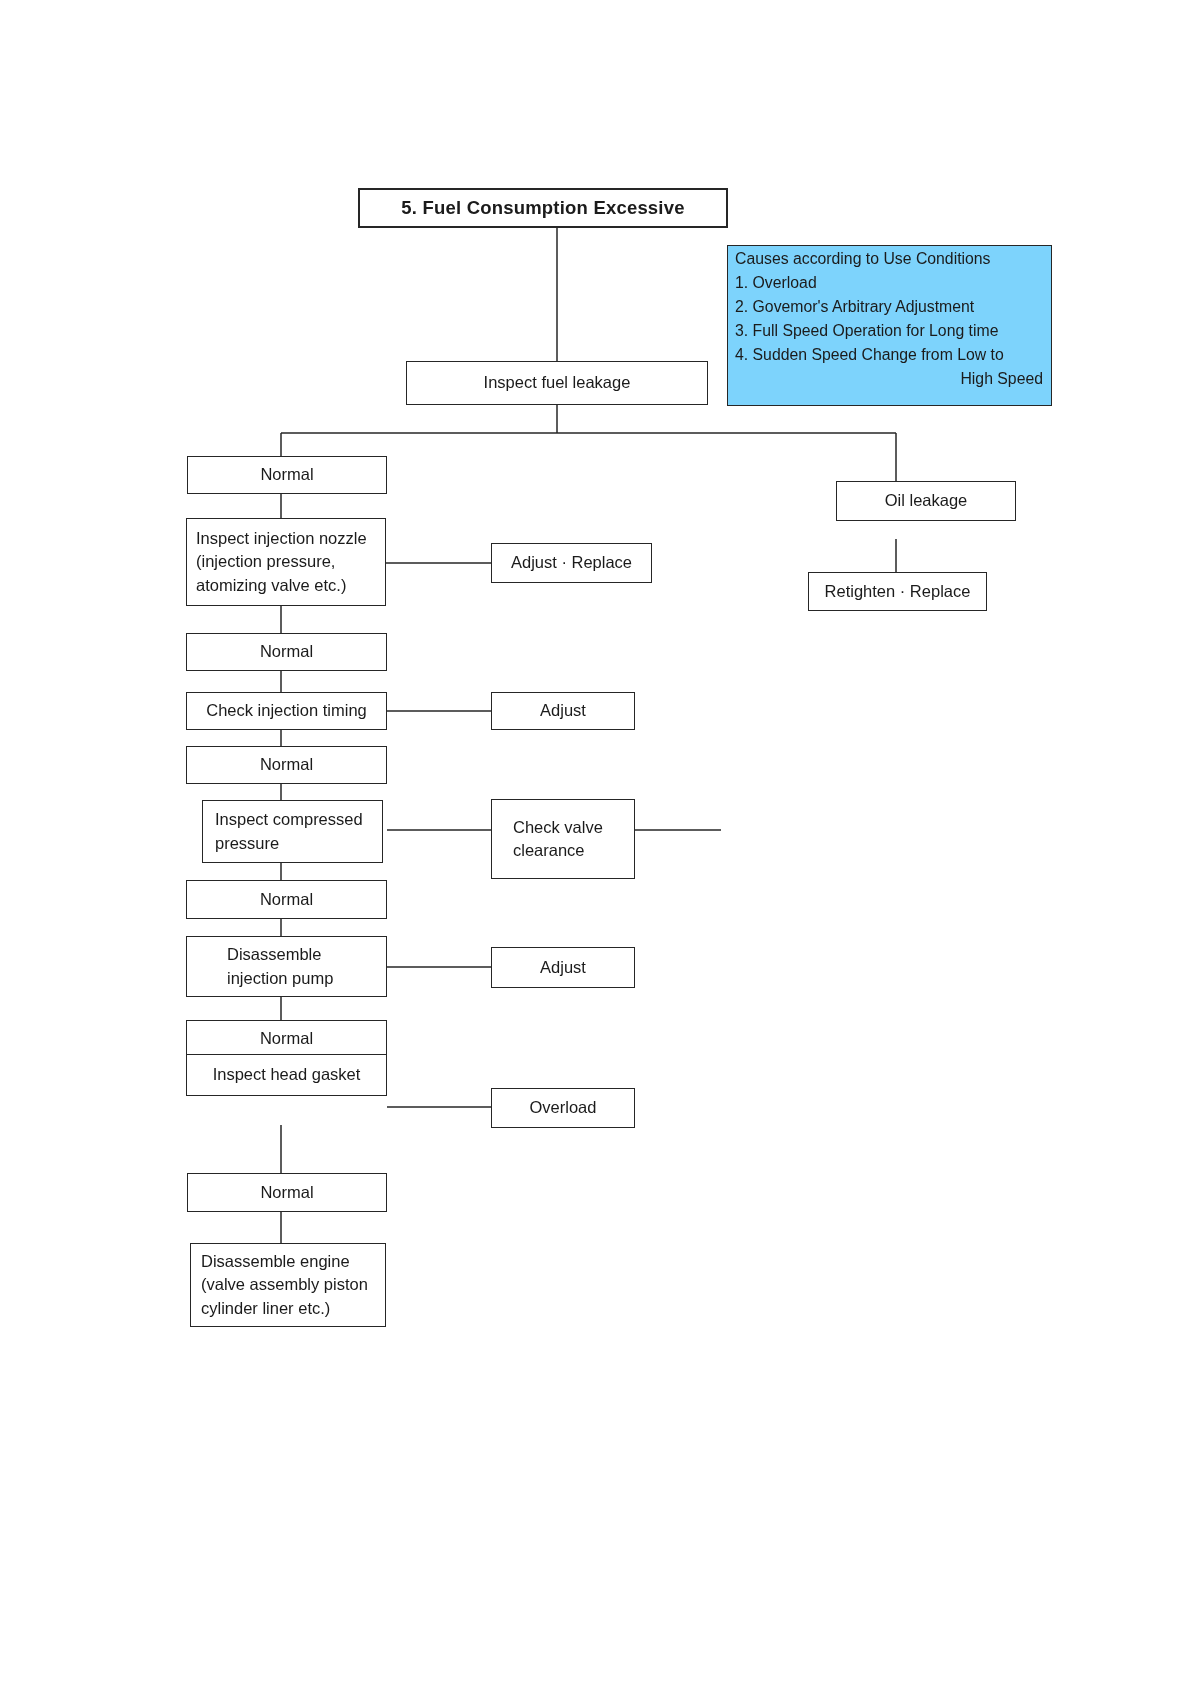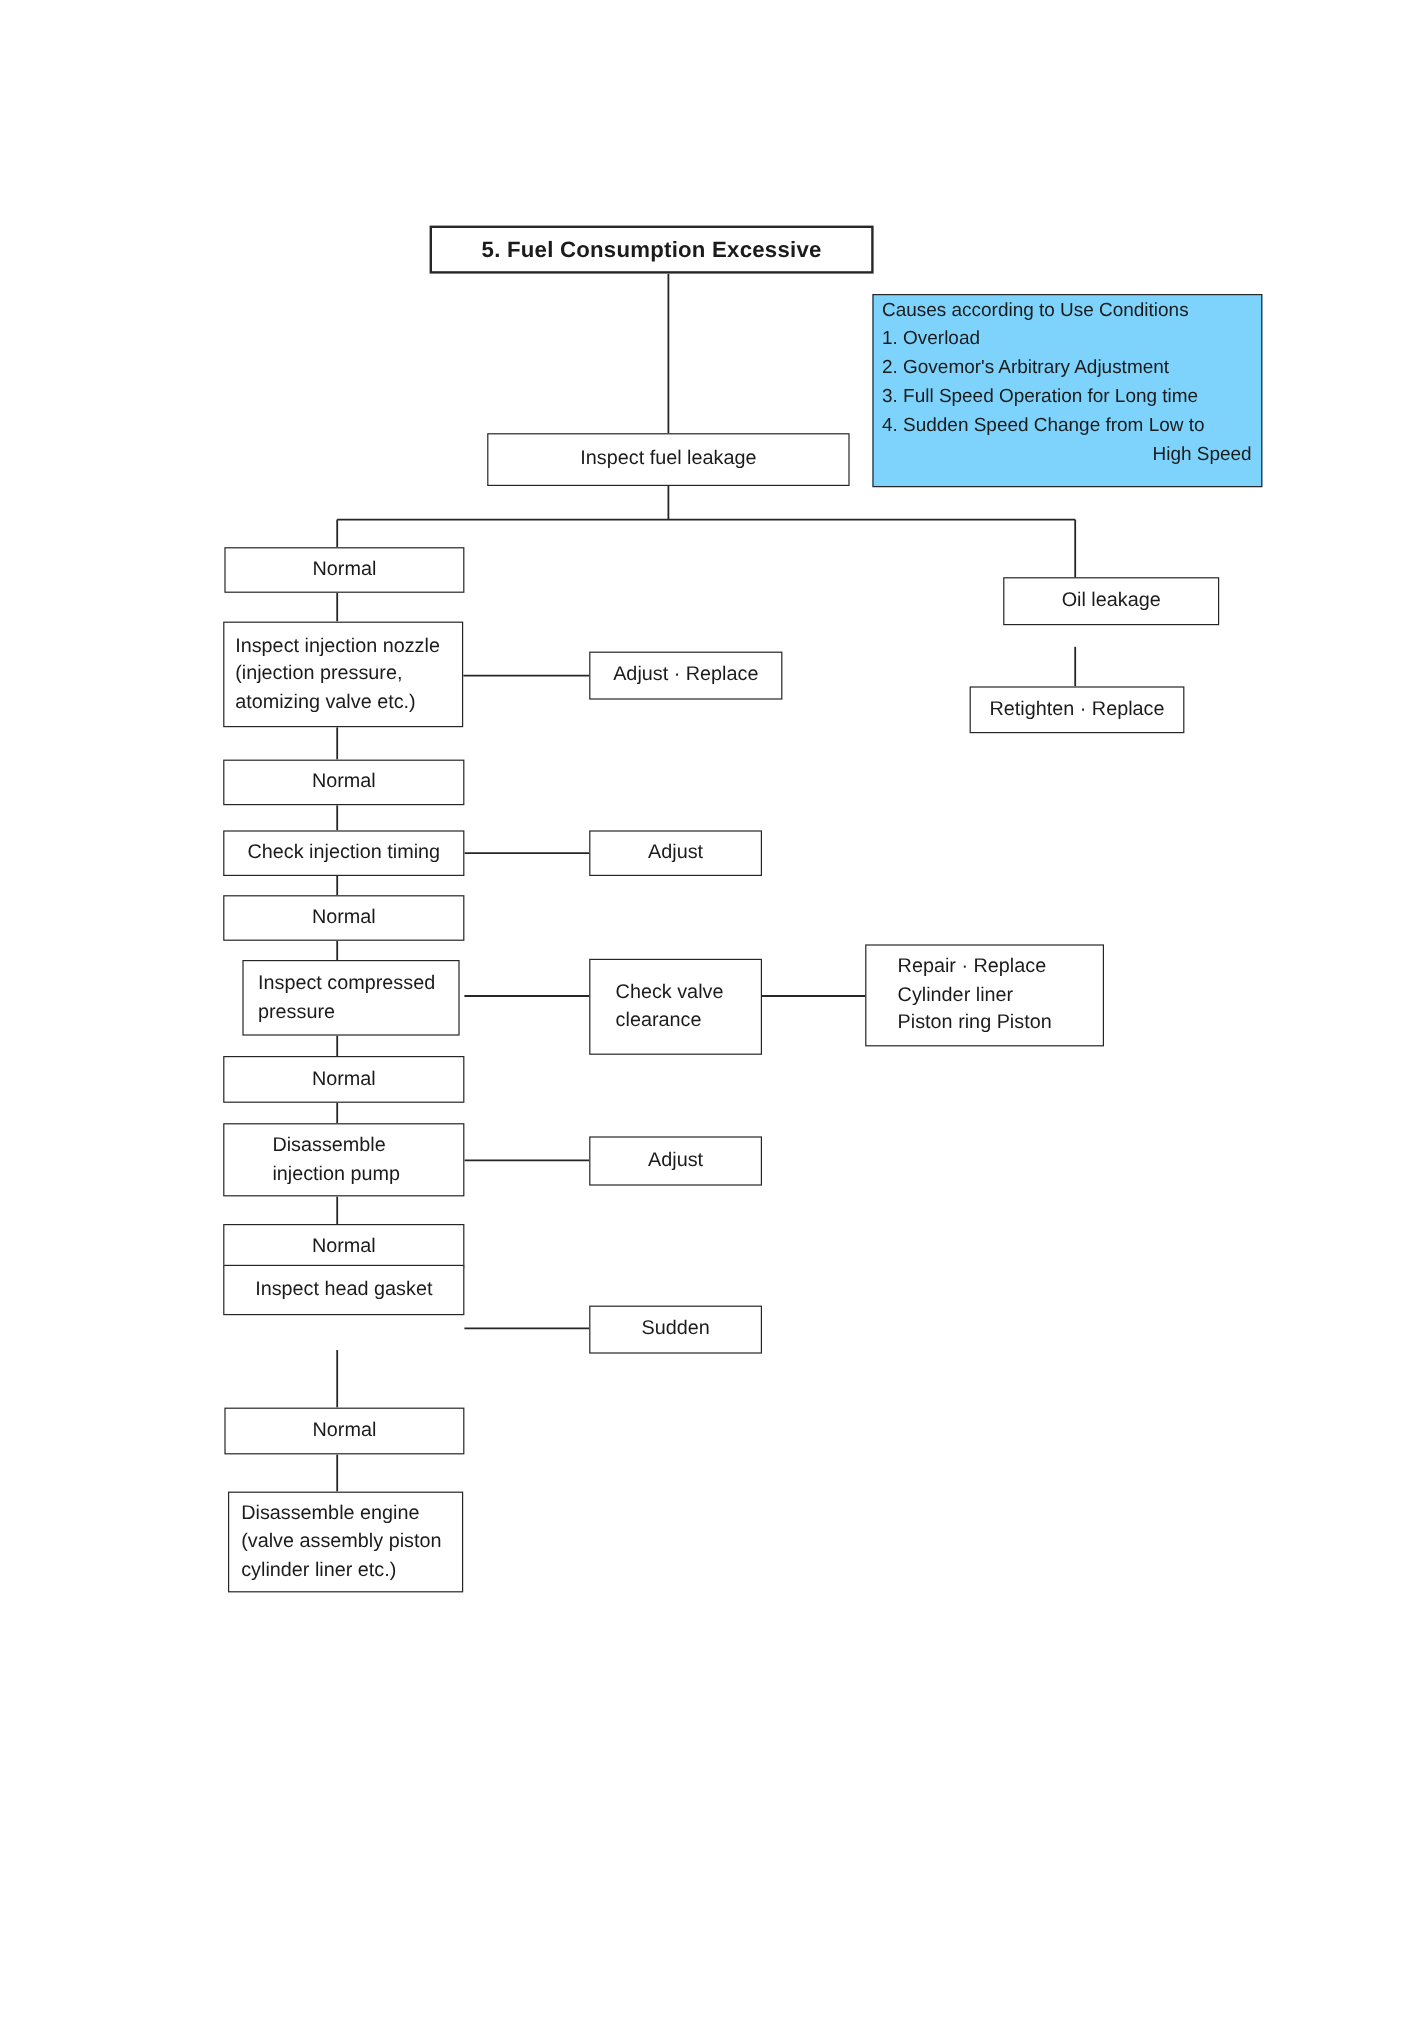--- a/index.html
+++ b/index.html
@@ -111,36 +111,33 @@
   <div class="node" style="left:491px;top:692px;width:144px;height:38px;">Adjust</div>
 
   <div class="node" style="left:186px;top:746px;width:201px;height:38px;">Normal</div>
 
   <div class="node left" style="left:202px;top:800px;width:181px;height:63px;padding-left:12px;">Inspect compressed
 pressure</div>
 
   <div class="node left" style="left:491px;top:799px;width:144px;height:80px;padding-left:21px;">Check valve
 clearance</div>
 
-  <div class="node left" style="left:721px;top:787px;width:199px;height:85px;padding-left:26px;">Repair · Replace
-Cylinder liner
-Piston ring Piston</div>
 
   <div class="node" style="left:186px;top:880px;width:201px;height:39px;">Normal</div>
 
   <div class="node left" style="left:186px;top:936px;width:201px;height:61px;padding-left:40px;">Disassemble
 injection pump</div>
 
   <div class="node" style="left:491px;top:947px;width:144px;height:41px;">Adjust</div>
 
   <div class="node" style="left:186px;top:1020px;width:201px;height:37px;">Normal</div>
 
   <div class="node" style="left:186px;top:1054px;width:201px;height:42px;">Inspect head gasket</div>
 
-  <div class="node" style="left:491px;top:1088px;width:144px;height:40px;">Sudden</div>
+  <div class="node" style="left:491px;top:1088px;width:144px;height:40px;">Overload</div>
 
   <div class="node" style="left:187px;top:1173px;width:200px;height:39px;">Normal</div>
 
   <div class="node left" style="left:190px;top:1243px;width:196px;height:84px;padding-left:10px;">Disassemble engine
 (valve assembly piston
 cylinder liner etc.)</div>
 
 </div>
 
 </body></html>

